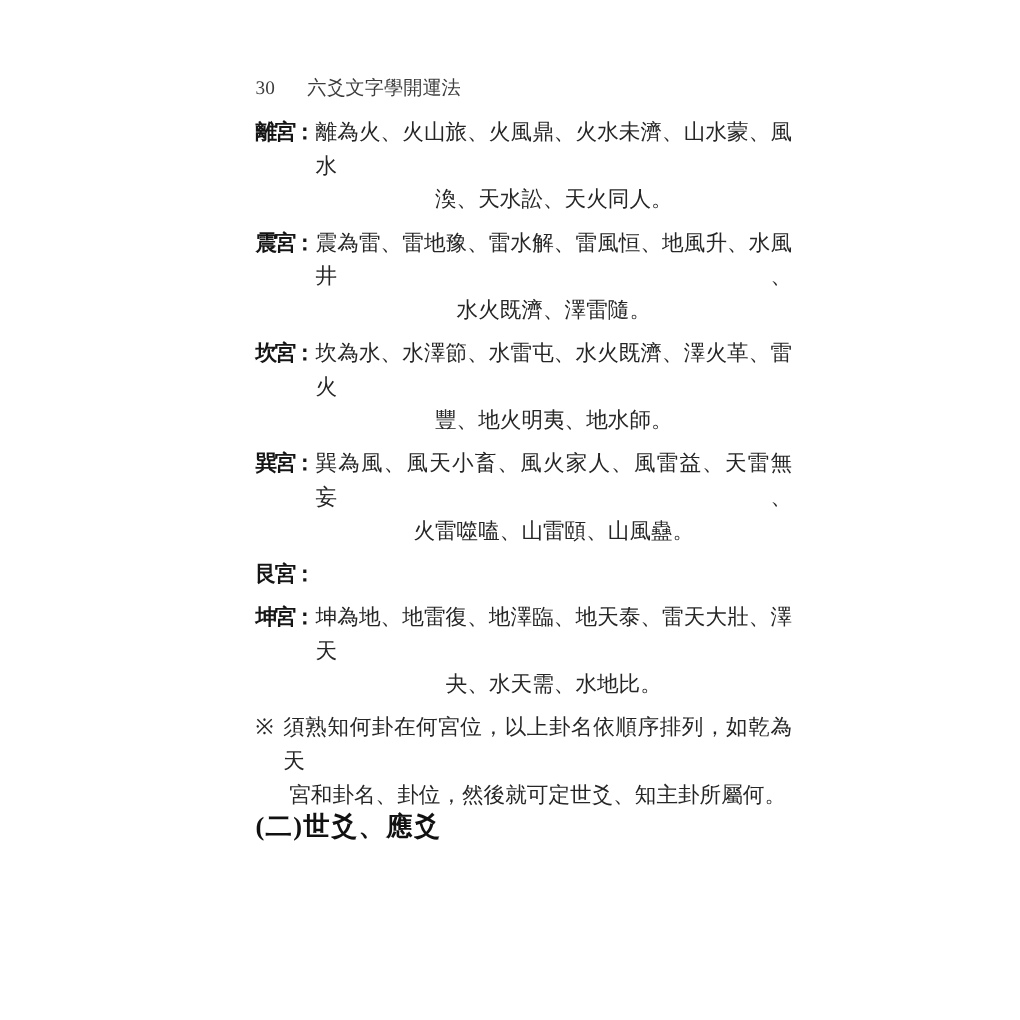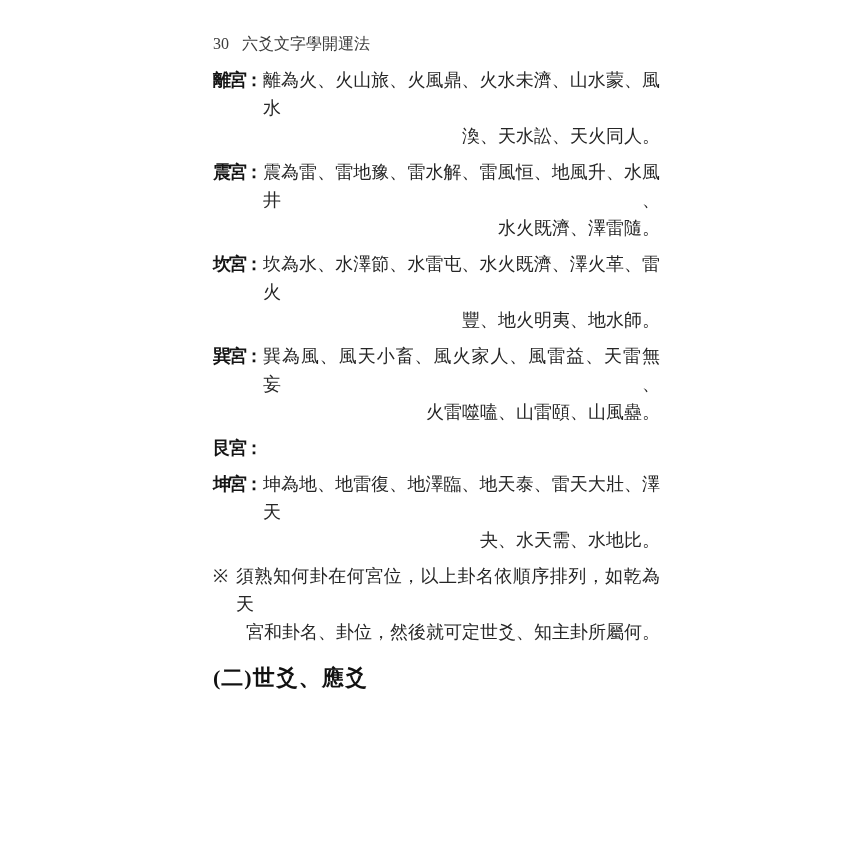--- a/index.html
+++ b/index.html
@@ -15,26 +15,26 @@
     font-family: "Liberation Serif", "DejaVu Serif", serif;
     color: #262626;
   }
   .page {
     position: absolute;
     left: 213px;
     top: 0;
     width: 447px;
   }
   .running-header {
-    margin-top: 34px;
+    margin-top: 64px;
     font-size: 16px;
     line-height: 20px;
     color: #3d3d3d;
     display: flex;
-    gap: 13px;
+    gap: 27px;
     align-items: baseline;
   }
   .entries {
     margin-top: 12px;
   }
   .entry {
     display: flex;
     font-size: 18px;
     line-height: 28px;
     margin-bottom: 8px;
@@ -49,40 +49,39 @@
   }
   .entry-text {
     flex: 1;
     min-width: 0;
   }
   .jline {
     text-align: justify;
     text-align-last: justify;
   }
   .lline {
-    text-align: right;
+    text-align: center;
   }
   .note {
     display: flex;
     margin-top: 8px;
     font-size: 18px;
     line-height: 28px;
   }
   .note-marker {
     flex: none;
     width: 23px;
     color: #262626;
   }
   .note-text {
     flex: 1;
     min-width: 0;
     font-family: Liberation Serif, serif;
   }
   .section-heading {
-    margin-top: 19px;
     font-size: 22px;
     line-height: 26px;
     font-weight: bold;
     color: #111111;
     letter-spacing: 1px;
   }
 </style>
 </head>
 <body>
 

